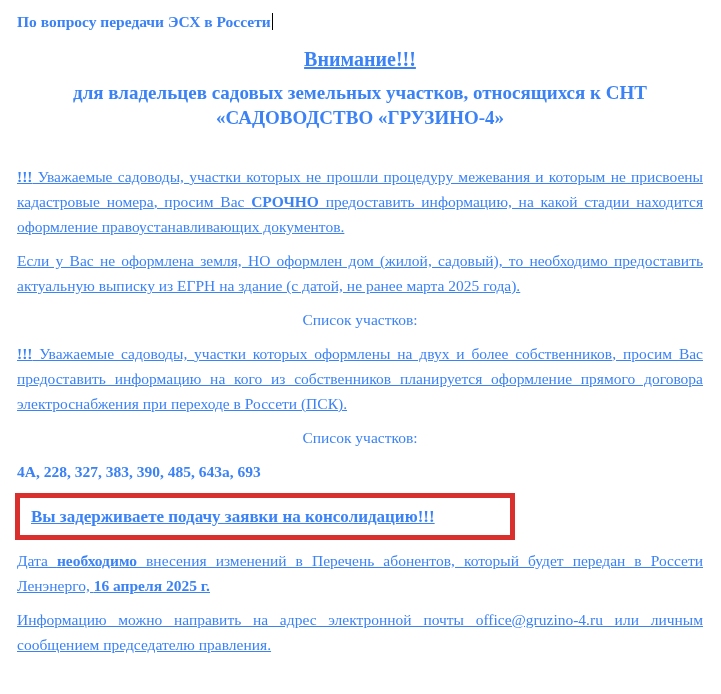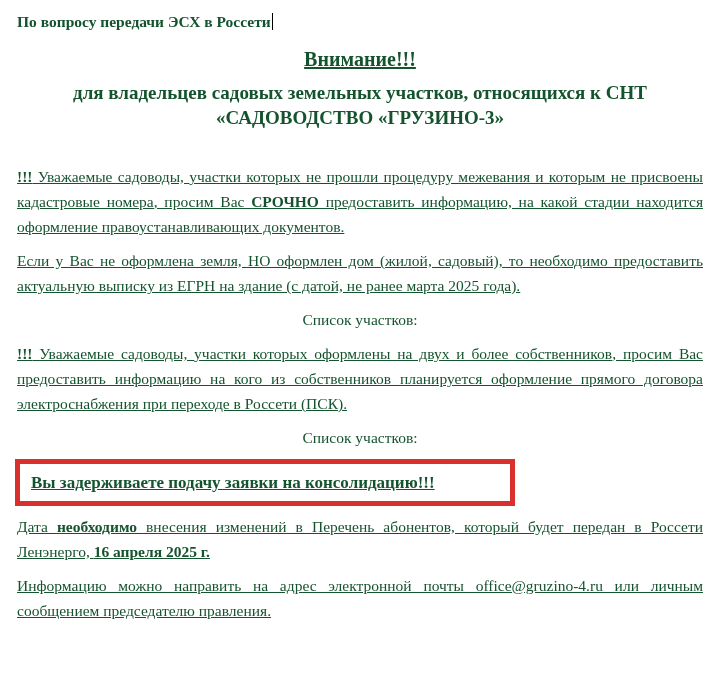--- a/index.html
+++ b/index.html
@@ -9,21 +9,21 @@
     width: 721px;
     height: 694px;
     overflow: hidden;
   }
   .page {
     box-sizing: border-box;
     width: 721px;
     height: 694px;
     padding: 9px 18px 0 17px;
     font-family: "Liberation Serif", "DejaVu Serif", serif;
-    color: #14532d;
+    color: #3b82f6;
     font-size: 15.5px;
     line-height: 25px;
   }
   .topline {
     font-weight: bold;
     text-align: left;
     margin-bottom: 10px;
     white-space: nowrap;
   }
   .caret {
@@ -84,34 +84,35 @@
 <body>
 
 <div class="page">
 
   <div class="topline"><span>По вопросу передачи ЭСХ в Россети</span><span class="caret"></span></div>
 
   <div class="title">Внимание!!!</div>
 
   <div class="subtitle">
     <div>для владельцев садовых земельных участков, относящихся к СНТ</div>
-    <div>«САДОВОДСТВО «ГРУЗИНО-3»</div>
+    <div>«САДОВОДСТВО «ГРУЗИНО-4»</div>
   </div>
 
   <p class="para"><span class="b">!!!</span><span> Уважаемые садоводы, </span><span class="u">участки которых не прошли процедуру межевания и которым не присвоены кадастровые номера</span><span>, просим Вас </span><span class="b">СРОЧНО</span><span> предоставить информацию, на какой стадии находится оформление правоустанавливающих документов.</span></p>
 
   <p class="para">Если у Вас не оформлена земля, НО оформлен дом (жилой, садовый), то необходимо предоставить актуальную выписку из ЕГРН на здание (с датой, не ранее марта 2025 года).</p>
 
   <div class="label">Список участков:</div>
 
 
   <p class="para"><span class="b">!!!</span><span> Уважаемые садоводы, </span><span class="u">участки которых оформлены на двух и более собственников</span><span>, просим Вас предоставить информацию на кого из собственников планируется оформление прямого договора электроснабжения при переходе в Россети (ПСК).</span></p>
 
   <div class="label">Список участков:</div>
 
+  <div class="plots">4А, 228, 327, 383, 390, 485, 643а, 693</div>
 
   <div class="alert-box" style="border-color: rgb(217, 48, 46);">
     <span class="alert-text">Вы задерживаете подачу заявки на консолидацию!!!</span>
   </div>
 
   <p class="para"><span>Дата </span><span class="b">необходимо</span><span> внесения изменений в Перечень абонентов, который будет передан в Россети Ленэнерго, </span><span class="b">16 апреля 2025 г.</span></p>
 
   <p class="para">Информацию можно направить на адрес электронной почты office@gruzino-4.ru или личным сообщением председателю правления.</p>
 
 </div>

